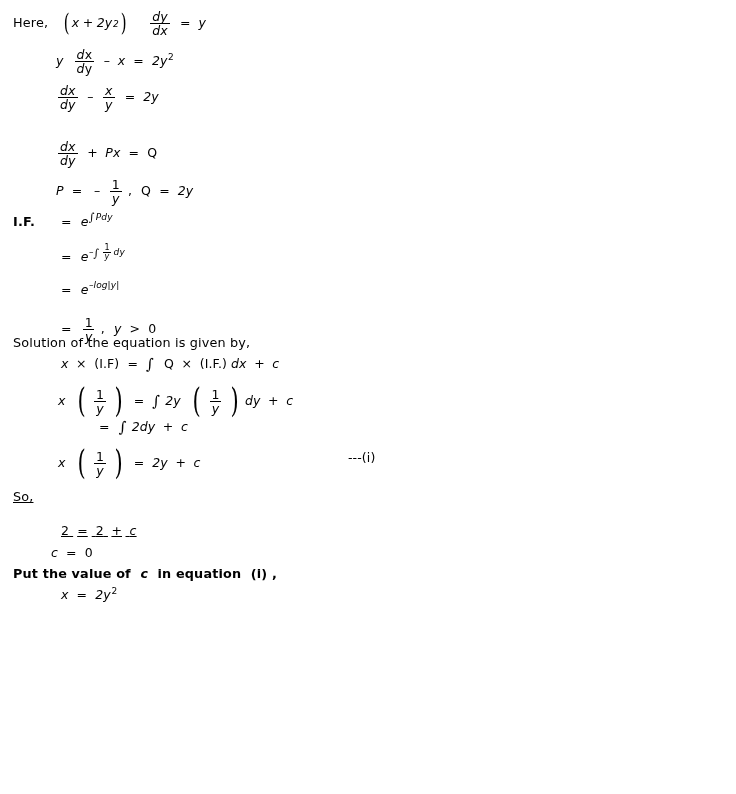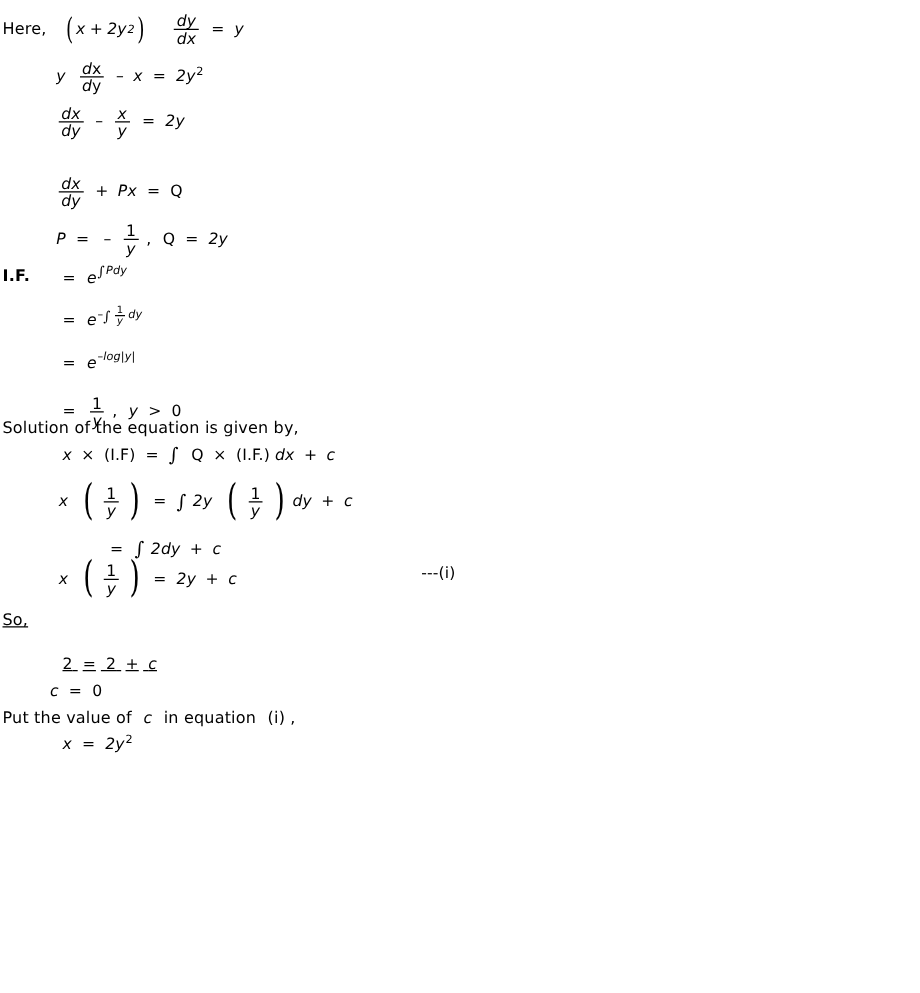--- a/index.html
+++ b/index.html
@@ -21,20 +21,21 @@
     height: 794px;
   }
 
   
   .line {
     position: absolute;
     white-space: nowrap;
     font-size: 12.5px;
     line-height: 1;
     letter-spacing: 0.1px;
+    margin-left: 11px;
   }
   .prose {
     font-family: "DejaVu Sans", sans-serif;
     font-size: 12.8px;
     letter-spacing: 0.15px;
   }
   .math {
     font-family: "DejaVu Sans", sans-serif;
     font-size: 12.5px;
   }
@@ -283,21 +284,21 @@
       <span class="den it">y</span>
     </span>
     <span class="paren tall">
         <span class="pg">)</span>
       </span>
     <span class="it">dy</span>
     <span class="op">+</span>
     <span class="it">c</span>
   </div>
 
-  <div class="line math" style="left:88px; top:433px;">
+  <div class="line math" style="left:88px; top:421px;">
     <span>=</span><span class="sp"></span>
     <span class="intg">∫</span>
     <span class="it">2dy</span>
     <span class="op">+</span>
     <span class="it">c</span>
   </div>
 
   <div class="line math" style="left:47px; top:450px;">
     <span class="it">x</span><span class="sp"></span>
     <span class="paren tall">
@@ -328,21 +329,21 @@
     <span class="op">+</span>
     <span class="it">c</span>
   </div>
 
   <div class="line math" style="left:40px; top:547px;">
     <span class="it">c</span>
     <span class="opeq">=</span>
     <span>0</span>
   </div>
 
-  <div class="line prose" style="left:2px; top:568px;">
+  <div class="line prose" style="left:2px; top:568px;font-weight:bold;">
     <span>Put the value of</span><span class="sp"></span>
     <span class="it math">c</span><span class="sp"></span>
     <span>in equation</span><span class="sp"></span>
     <span>(i)</span>
     <span>,</span>
   </div>
 
   <div class="line math" style="left:50px; top:589px;text-align:right;">
     <span class="it">x</span>
     <span class="opeq">=</span>

